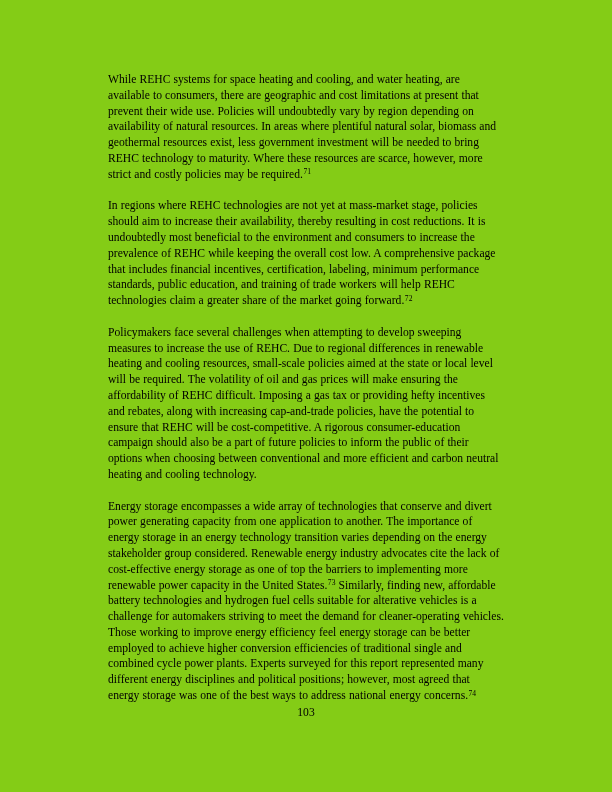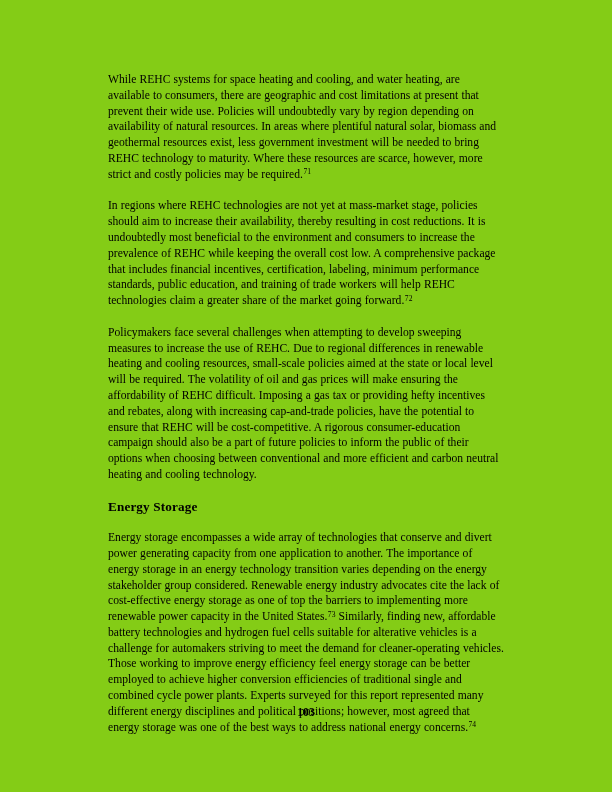--- a/index.html
+++ b/index.html
@@ -55,37 +55,35 @@
   }
   .page-number {
     position: absolute;
     left: 0;
     right: 0;
     top: 705px;
     text-align: center;
     font-size: 11.6px;
     line-height: 15.8px;
     font-family: "Liberation Serif", "DejaVu Serif", serif;
-    font-weight: bold;
   }
 </style>
 </head>
 <body>
 
 <div class="page">
 
   <div class="content">
 
     <p class="para"><span>While REHC systems for space heating and cooling, and water heating, are available to consumers, there are geographic and cost limitations at present that prevent their wide use.  Policies will undoubtedly vary by region depending on availability of natural resources.  In areas where plentiful natural solar, biomass and geothermal resources exist, less government investment will be needed to bring REHC technology to maturity.  Where these resources are scarce, however, more strict and costly policies may be required.</span><sup class="footnote-ref">71</sup></p>
 
     <p class="para"><span>In regions where REHC technologies are not yet at mass-market stage, policies should aim to increase their availability, thereby resulting in cost reductions.  It is undoubtedly most beneficial to the environment and consumers to increase the prevalence of REHC while keeping the overall cost low.  A comprehensive package that includes financial incentives, certification, labeling, minimum performance standards, public education, and training of trade workers will help REHC technologies claim a greater share of the market going forward.</span><sup class="footnote-ref">72</sup></p>
 
     <p class="para"><span>Policymakers face several challenges when attempting to develop sweeping measures to increase the use of REHC.  Due to regional differences in renewable heating and cooling resources, small-scale policies aimed at the state or local level will be required.  The volatility of oil and gas prices will make ensuring the affordability of REHC difficult.  Imposing a gas tax or providing hefty incentives and rebates, along with increasing cap-and-trade policies, have the potential to ensure that REHC will be cost-competitive.  A rigorous consumer-education campaign should also be a part of future policies to inform the public of their options when choosing between conventional and more efficient and carbon neutral heating and cooling technology.</span></p>
 
-    <h2 class="section-heading">Energy Storage</h2>
 
     <p class="para"><span>Energy storage encompasses a wide array of technologies that conserve and divert power generating capacity from one application to another.  The importance of energy storage in an energy technology transition varies depending on the energy stakeholder group considered.  Renewable energy industry advocates cite the lack of cost-effective energy storage as one of top the barriers to implementing more renewable power capacity in the United States.</span><sup class="footnote-ref">73</sup><span>  Similarly, finding new, affordable battery technologies and hydrogen fuel cells suitable for alterative vehicles is a challenge for automakers striving to meet the demand for cleaner-operating vehicles.  Those working to improve energy efficiency feel energy storage can be better employed to achieve higher conversion efficiencies of traditional single and combined cycle power plants.  Experts surveyed for this report represented many different energy disciplines and political positions; however, most agreed that energy storage was one of the best ways to address national energy concerns.</span><sup class="footnote-ref">74</sup></p>
 
   </div>
 
   <div class="page-number">103</div>
 
 </div>
 
 </body></html>

